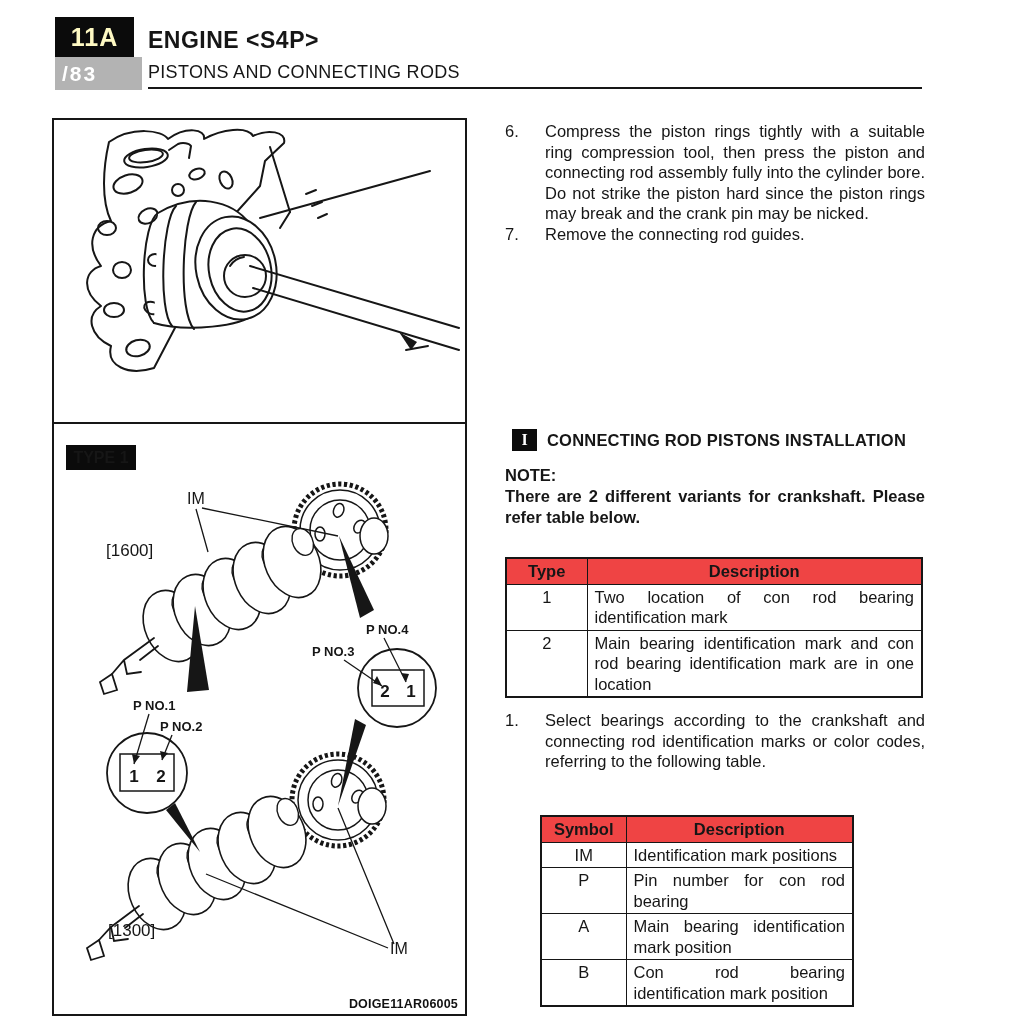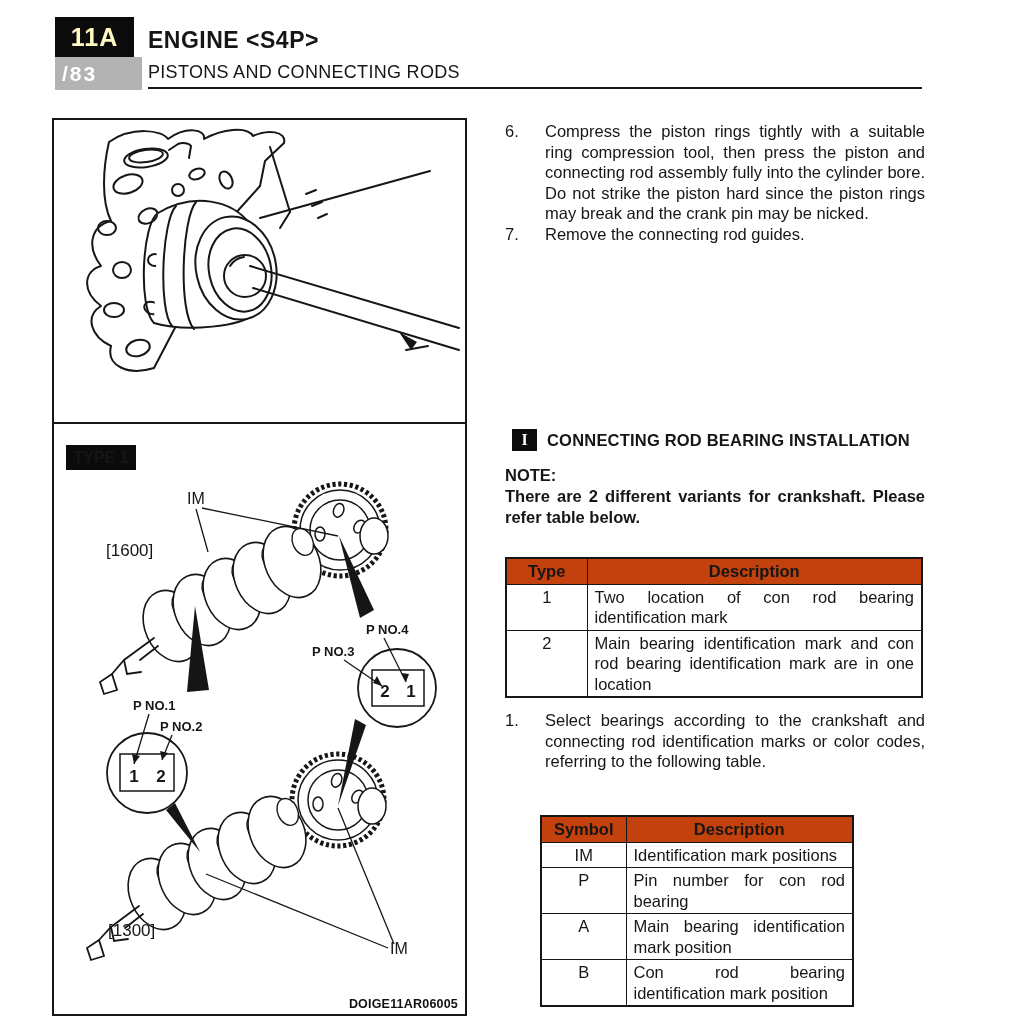--- a/index.html
+++ b/index.html
@@ -37,21 +37,21 @@
     font-family:"Liberation Serif","DejaVu Serif",serif;font-weight:bold;
     font-size:16px;display:flex;align-items:center;justify-content:center;}
   .sec-title{margin-left:10px;font-size:16.5px;font-weight:bold;letter-spacing:.2px;}
   .note{left:505px;top:465px;width:420px;font-weight:bold;font-size:16.5px;line-height:21px;}
   .note .note-text{text-align:justify;}
   
   table{border-collapse:collapse;table-layout:fixed;}
   .dtable{border:2px solid #161616;}
   .dtable th,.dtable td{border:1.5px solid #161616;font-size:16.5px;
     padding:2px 7px;vertical-align:top;line-height:20.5px;}
-  .dtable th{background:#c2410c;text-align:center;padding:2px 4px;}
+  .dtable th{background:#ef4444;text-align:center;padding:2px 4px;}
   .dtable td.sym{text-align:center;}
   .dtable td.desc{text-align:justify;}
   .t-type{left:505px;top:557px;width:418px;}
   .t-type th{font-weight:600;}
   .t-sym{left:540px;top:815px;width:314px;}
   .t-sym th{font-weight:bold;}
 </style>
 </head>
 <body>
 
@@ -215,21 +215,21 @@
     <span class="t">Compress the piston rings tightly with a suitable ring compression tool, then press the piston and connecting rod assembly fully into the cylinder bore. Do not strike the piston hard since the piston rings may break and the crank pin may be nicked.</span>
   </div>
   <div class="step">
     <span class="n">7.</span>
     <span class="t">Remove the connecting rod guides.</span>
   </div>
 </div>
 
 <div class="abs sec-head">
   <span class="sec-icon">I</span>
-  <span class="sec-title">CONNECTING ROD BEARING INSTALLATION</span>
+  <span class="sec-title">CONNECTING ROD PISTONS INSTALLATION</span>
 </div>
 
 <div class="abs note">
   <div>NOTE:</div>
   <div class="note-text">There are 2 different variants for crankshaft. Please refer table below.</div>
 </div>
 
 <table class="abs dtable t-type">
   <colgroup>
       <col style="width:81px">

